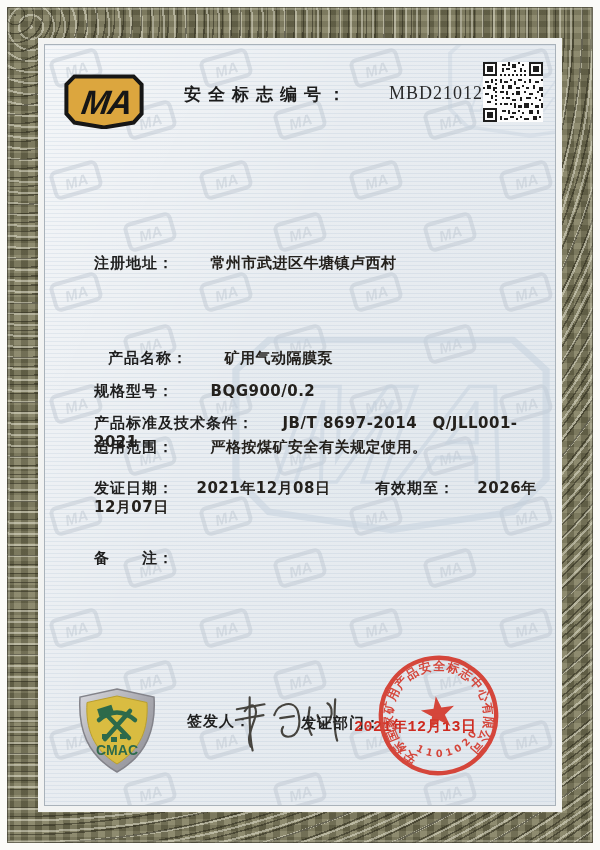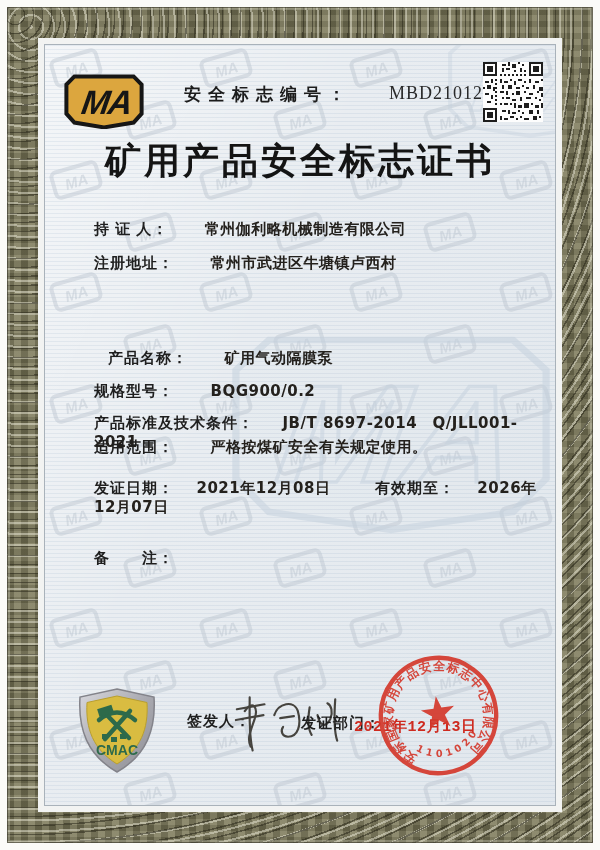--- a/index.html
+++ b/index.html
@@ -129,26 +129,21 @@
                M8 8h1v2H8z M10 9h2v1h-2z M13 8h1v1h-1z M15 9h1v2h-1z M17 8h2v1h-2z M20 9h1v1h-1z M22 8h1v2h-1z M25 9h2v1h-2z M28 8h1v1h-1z
                M9 11h1v2H9z M12 11h2v2h-2z M16 12h2v1h-2z M19 11h1v1h-1z M21 12h1v1h-1z M24 11h1v2h-1z M27 12h2v2h-2z
                M8 14h2v1H8z M11 14h1v2h-1z M14 15h1v1h-1z M16 14h2v2h-2z M20 14h1v1h-1z M22 15h2v1h-2z M26 14h1v1h-1z M28 15h1v2h-1z
                M9 17h1v1H9z M11 17h2v1h-2z M14 18h2v1h-2z M18 17h1v2h-1z M21 17h2v1h-2z M25 17h1v1h-1z M27 18h1v1h-1z
                M8 20h1v1H8z M10 20h2v1h-2z M13 20h1v1h-1z M15 20h1v2h-1z M17 21h2v1h-2z M20 20h2v2h-2z M23 20h1v1h-1z M25 21h2v1h-2z M28 20h1v2h-1z
                M9 23h2v1H9z M12 23h1v2h-1z M14 24h2v1h-2z M17 23h1v1h-1z M19 24h1v1h-1z M22 23h2v2h-2z M26 23h1v2h-1z
                M8 26h1v2H8z M10 27h2v1h-2z M13 26h2v1h-2z M16 27h1v1h-1z M18 26h1v1h-1z M20 27h2v1h-2z M24 26h2v2h-2z M27 26h1v1h-1z"></path>
     </g>
   </svg>
 
-  <div class="abs cert-title">矿用产品安全标志证书</div>
-
-  <div class="abs" style="left:49px;top:175px;">
-    <span class="label">持 证 人：</span>
-    <span class="value" style="margin-left:32px;">常州伽利略机械制造有限公司</span>
-  </div>
+
   <div class="abs" style="left:49px;top:209px;">
     <span class="label">注册地址：</span>
     <span class="value" style="margin-left:32px;">常州市武进区牛塘镇卢西村</span>
   </div>
   <div class="abs" style="left:63px;top:304px;">
     <span class="label">产品名称：</span>
     <span class="value" style="margin-left:32px;">矿用气动隔膜泵</span>
   </div>
   <div class="abs" style="left:49px;top:337px;">
     <span class="label">规格型号：</span>

